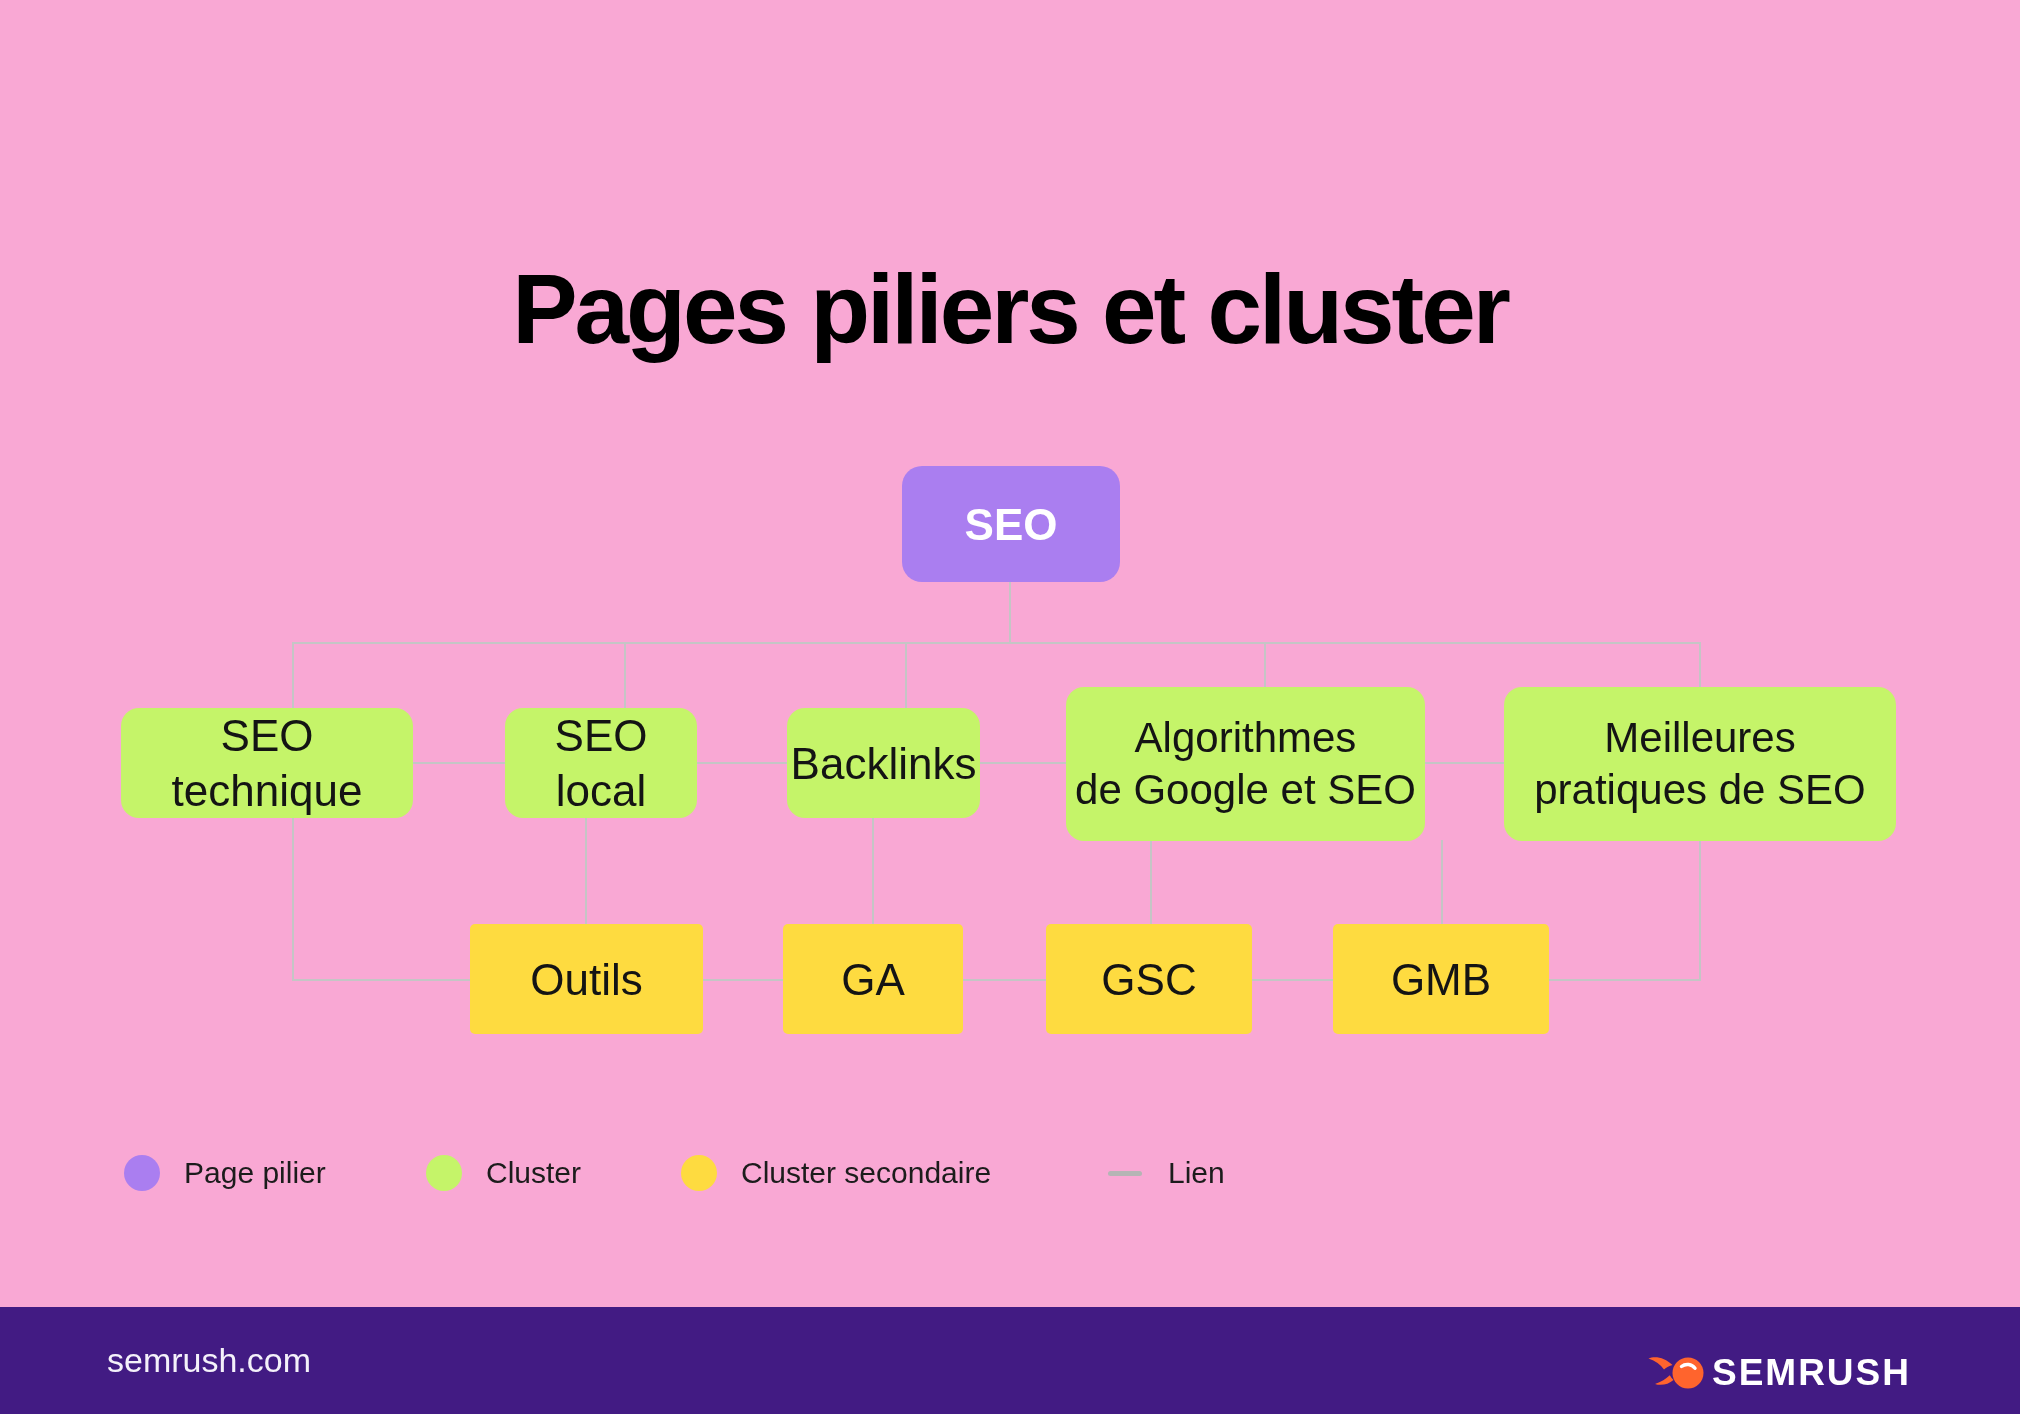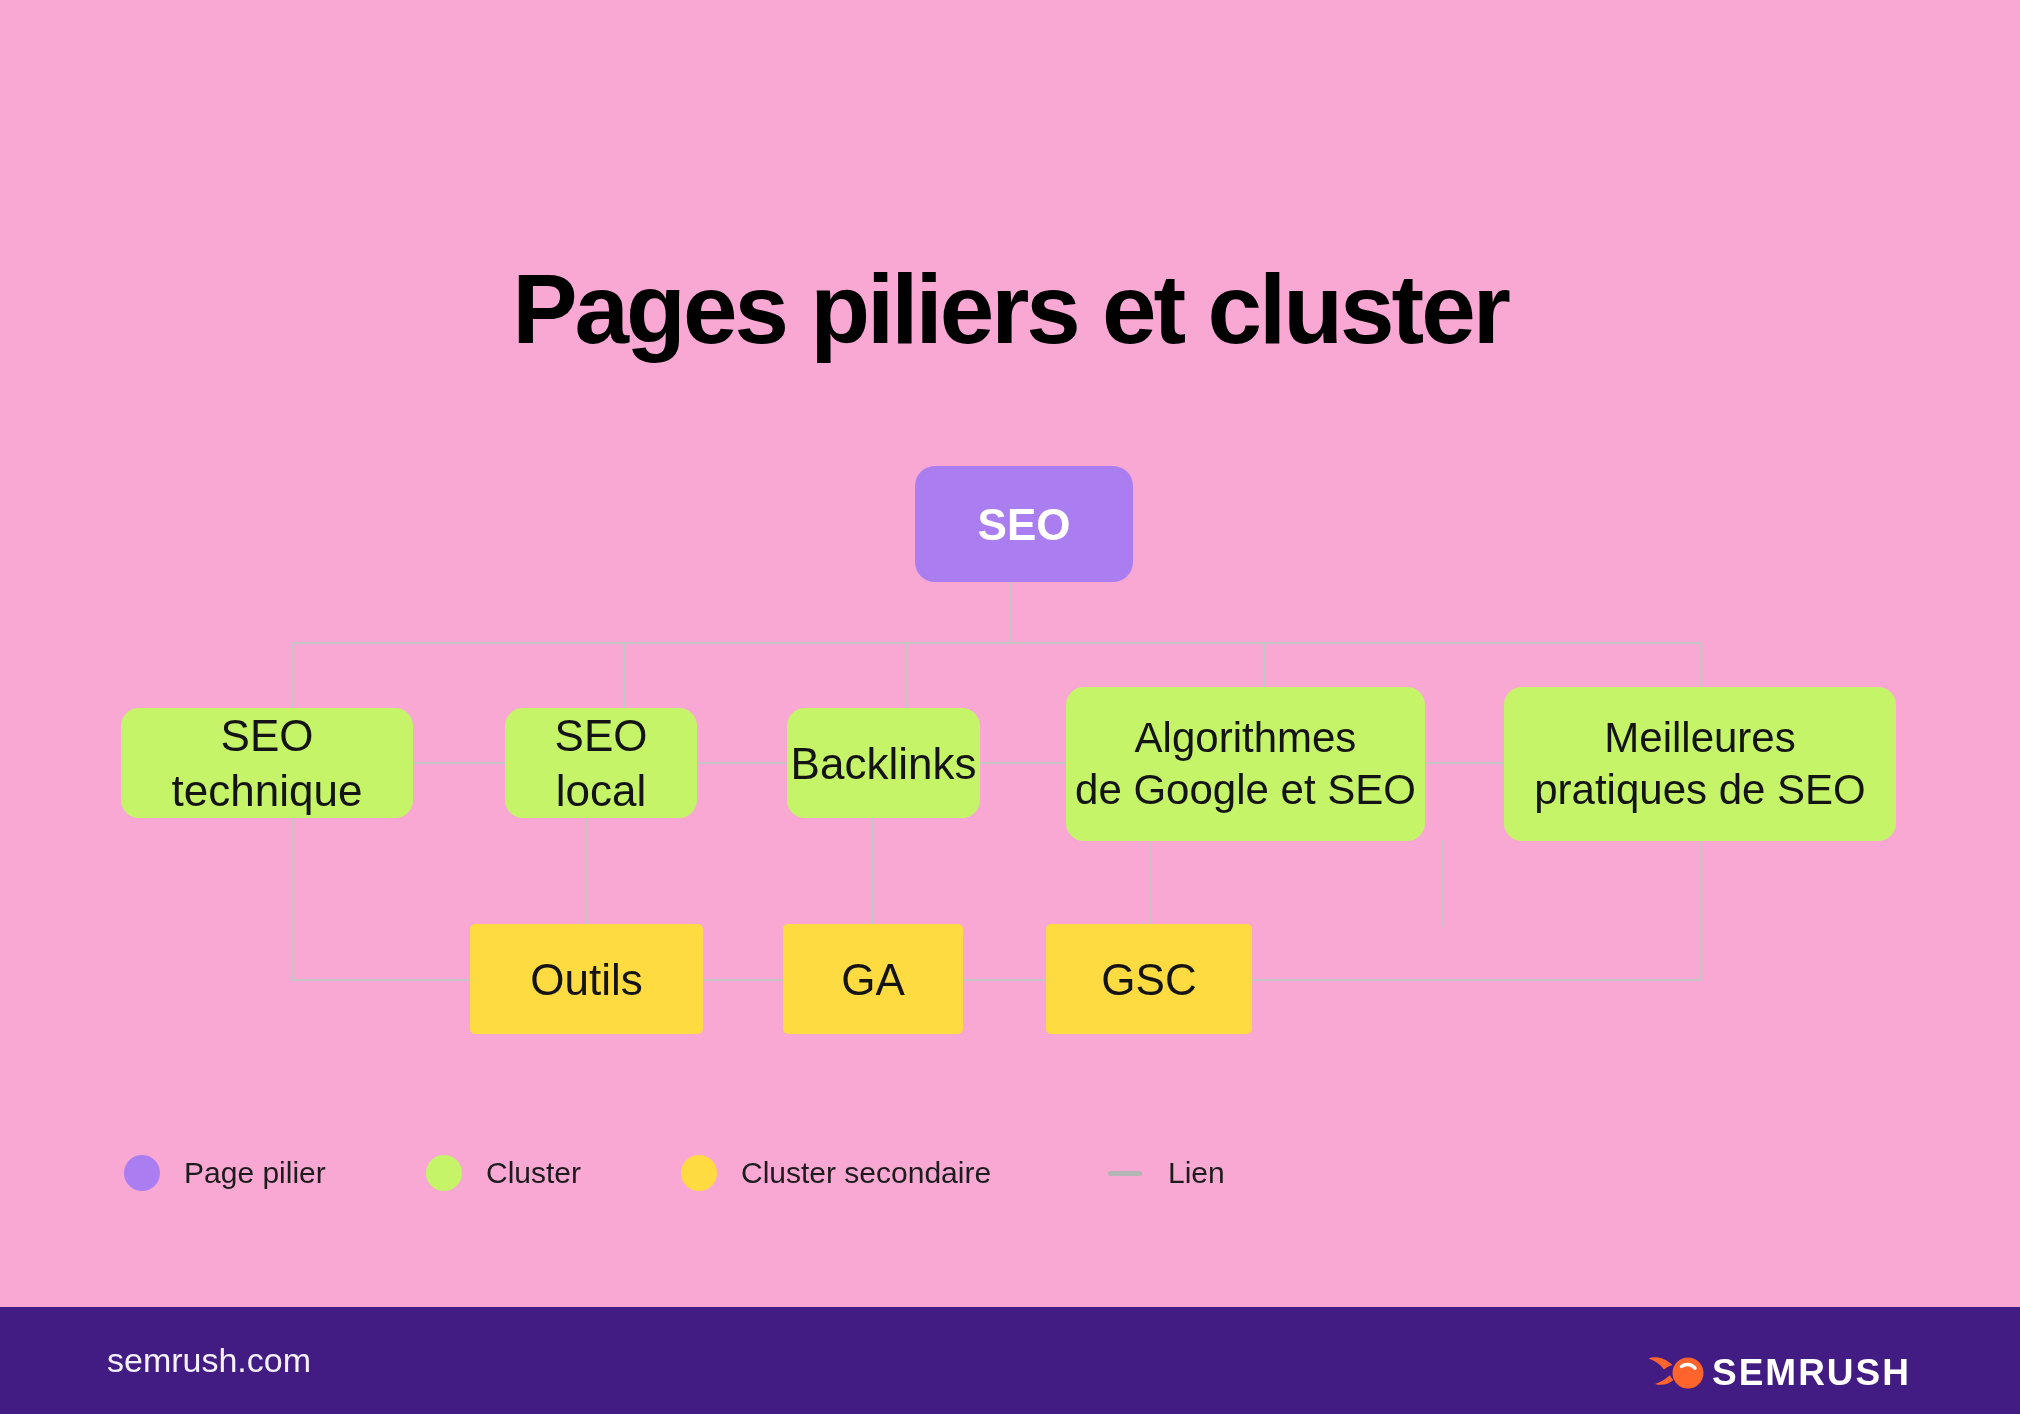--- a/index.html
+++ b/index.html
@@ -61,21 +61,21 @@
   <div class="link v" style="left:1699px;top:644px;height:44px;"></div>
   <div class="link h" style="left:292px;top:762px;width:1409px;"></div>
   <div class="link v" style="left:292px;top:817px;height:164px;"></div>
   <div class="link v" style="left:585px;top:817px;height:110px;"></div>
   <div class="link v" style="left:872px;top:817px;height:110px;"></div>
   <div class="link v" style="left:1150px;top:840px;height:87px;"></div>
   <div class="link v" style="left:1441px;top:840px;height:87px;"></div>
   <div class="link v" style="left:1699px;top:840px;height:141px;"></div>
   <div class="link h" style="left:292px;top:979px;width:1409px;"></div>
 
-  <div class="node pillar" style="left:902px;top:466px;width:218px;height:116px;margin-left:13px;">
+  <div class="node pillar" style="left:902px;top:466px;width:218px;height:116px;">
     <span>SEO</span>
   </div>
 
   <div class="node cluster" style="left:121px;top:708px;width:292px;height:110px;">
     <span>SEO technique</span>
   </div>
   <div class="node cluster" style="left:505px;top:708px;width:192px;height:110px;">
     <span>SEO local</span>
   </div>
   <div class="node cluster" style="left:787px;top:708px;width:193px;height:110px;text-align:right;">
@@ -91,20 +91,23 @@
   </div>
 
   <div class="node secondary" style="left:470px;top:924px;width:233px;height:110px;">
     <span>Outils</span>
   </div>
   <div class="node secondary" style="left:783px;top:924px;width:180px;height:110px;">
     <span>GA</span>
   </div>
   <div class="node secondary" style="left:1046px;top:924px;width:206px;height:110px;">
     <span>GSC</span>
+  </div>
+  <div class="node secondary" style="left:1333px;top:924px;width:216px;height:110px;">
+    <span>GMB</span>
   </div>
 
   <div class="legend">
     <div class="legend-item" style="left:124px;">
       <span class="dot purple"></span>
       <span class="lbl">Page pilier</span>
     </div>
     <div class="legend-item" style="left:426px;">
       <span class="dot green"></span>
       <span class="lbl">Cluster</span>

